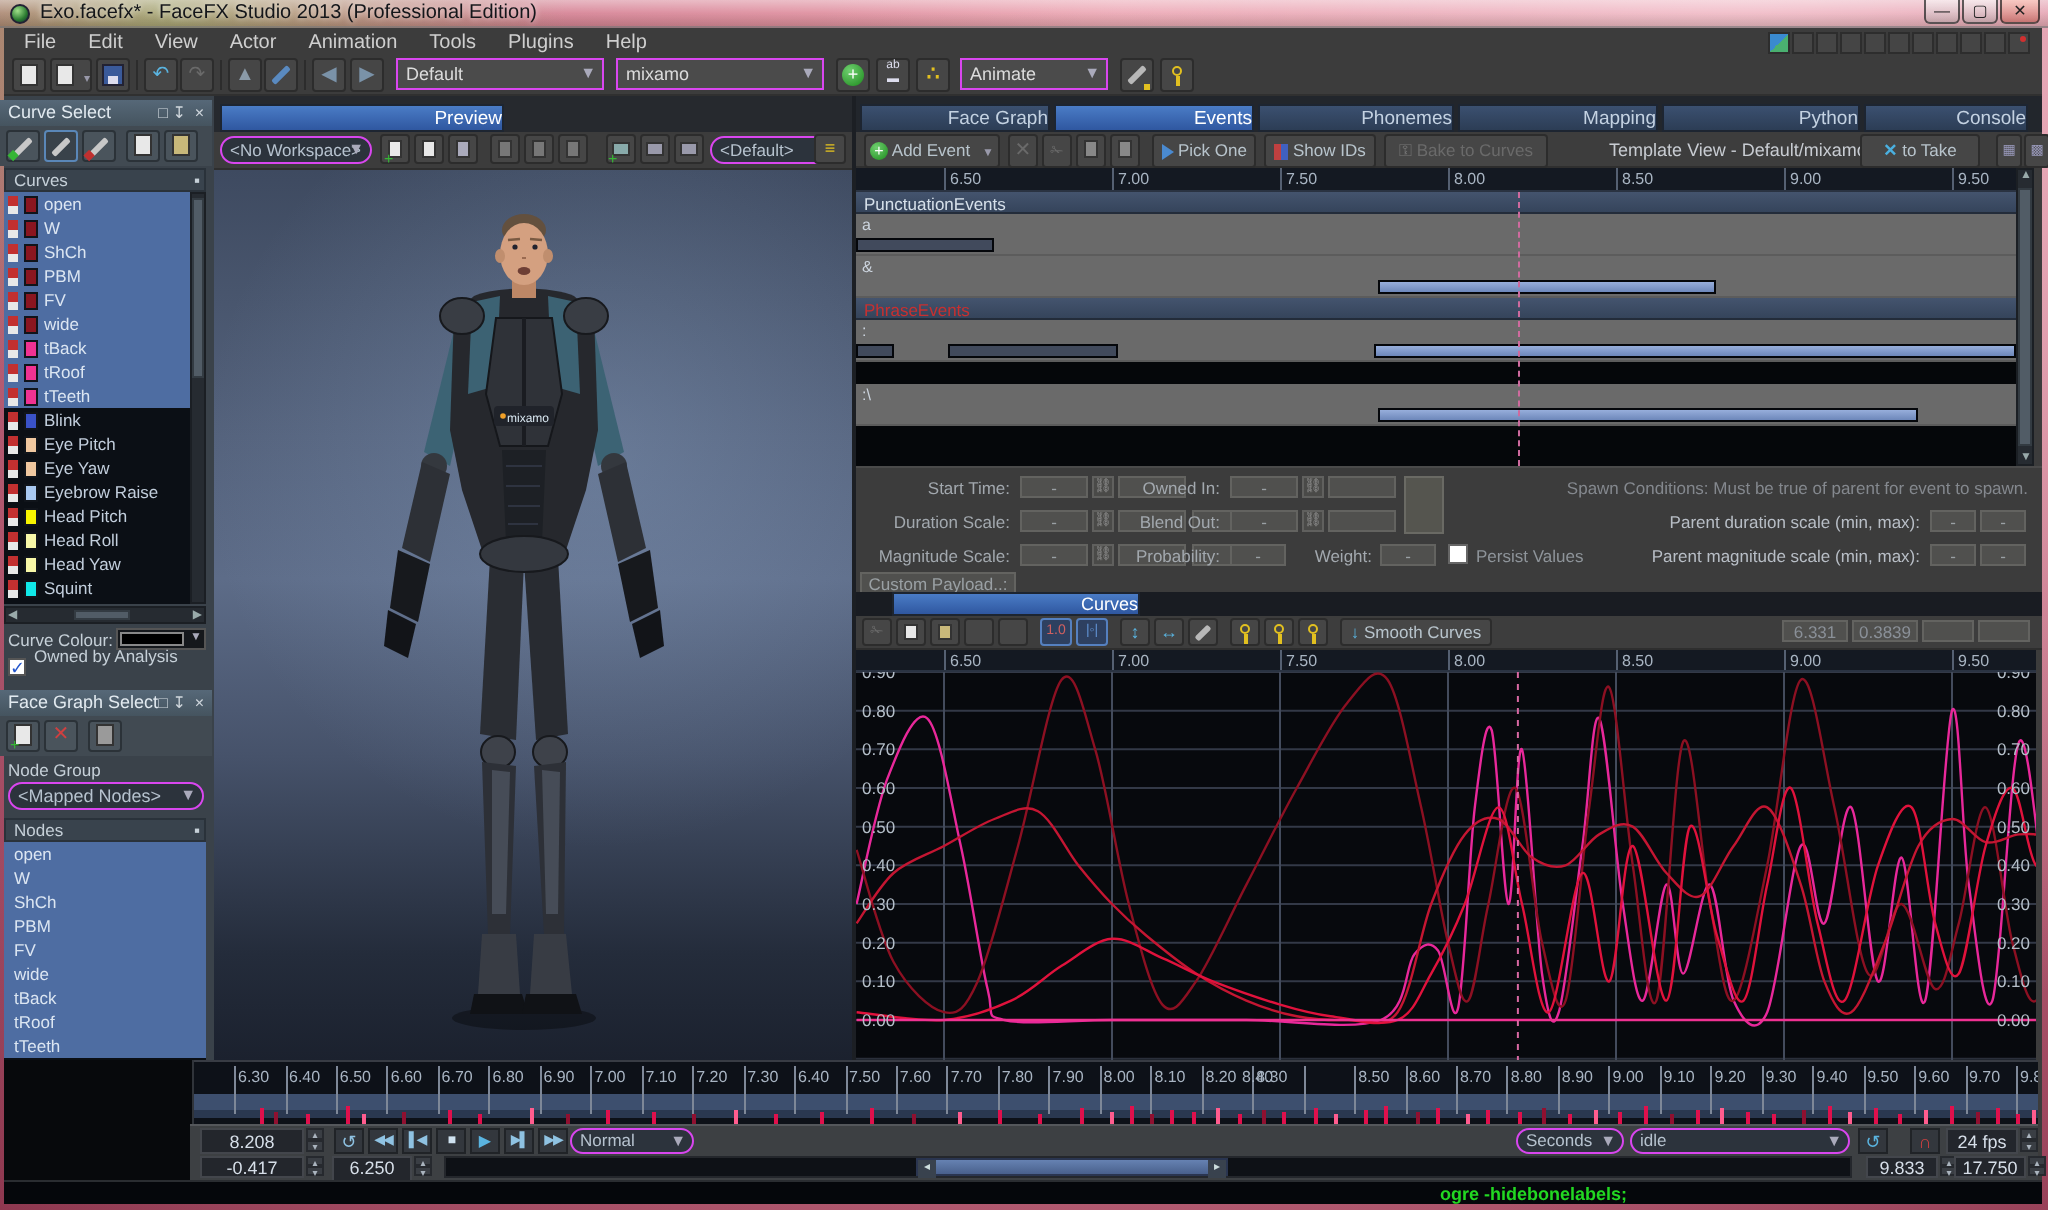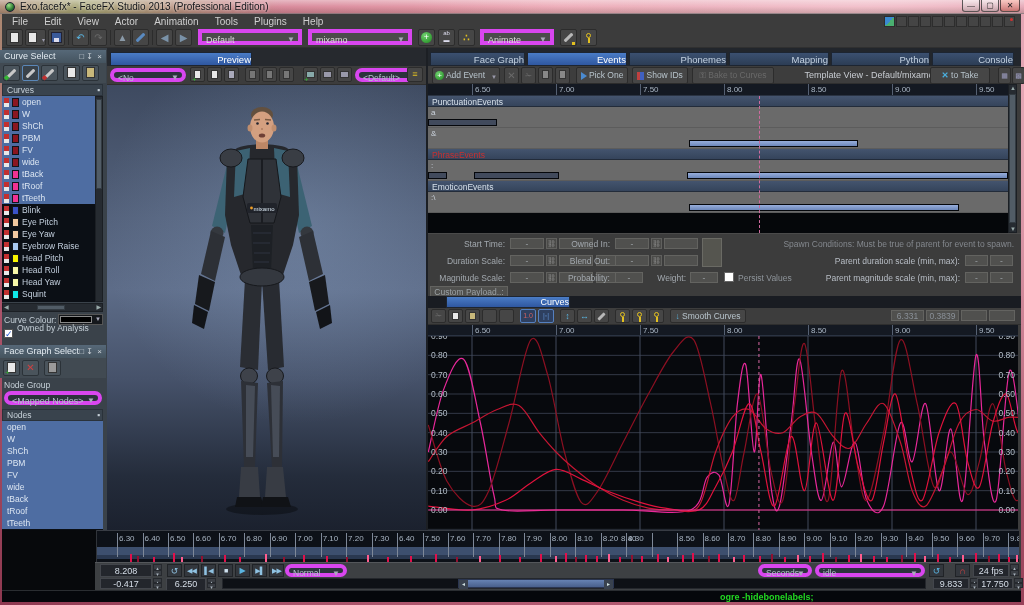--- a/index.html
+++ b/index.html
@@ -27,21 +27,21 @@
   
   .menubar { position:absolute; left:2px; top:14px; width:1019px; height:14px; background:#3c3c3c;
     display:flex; gap:16px; padding-left:10px; align-items:center; color:#cfcfcf; font-size:10px; }
   .mbtns { position:absolute; top:16px; left:884px; display:flex; gap:1px; }
   .mbtn { width:11px; height:11px; background:#454545; border:1px solid #2d2d2d; position:relative; }
   .toolbar { position:absolute; left:2px; top:28px; width:1019px; height:20px; background:#3c3c3c;
     border-bottom:1px solid #303030; }
   .tbtn { position:absolute; top:1px; width:17px; height:17px; background:#464646; border:1px solid #2c2c2c;
     border-radius:2px; color:#b8c4cc; font-size:10px; text-align:center; line-height:15px; }
   .tbtn.dis { color:#6a6a6a; }
-  .combo { position:absolute; background:#4b4b4b; border:4px solid #d946ef; color:#dcdcdc; font-size:9px;
+  .combo { position:absolute; background:#4b4b4b; border:1px solid #d946ef; color:#dcdcdc; font-size:9px;
     line-height:14px; padding:0 4px; height:16px; }
   .combo .arr { position:absolute; right:3px; top:0; color:#aab; font-size:8px; }
   .combo.dark { background:#2c333c; color:#b6c2ce;border-radius:7px; }
   
   .page { width:9px; height:11px; background:#e8e8e8; border:1px solid #333; margin:2px auto; position:relative; }
   .floppy { width:11px; height:11px; background:#3a5a9a; border:1px solid #223; margin:2px auto; position:relative; }
   .floppy:before { content:""; position:absolute; left:2px; top:5px; width:5px; height:4px; background:#dde; }
   .pencil { width:11px; height:3px; background:#c8c8c8; border-radius:1px; transform:rotate(-45deg); margin:6px auto; position:relative; }
   .pencil.pg:before, .pencil.pr:before { content:""; position:absolute; left:-3px; top:-1px; width:4px; height:4px; }
   .pencil.pg:before { background:#35b535; } .pencil.pr:before { background:#c03030; }
@@ -519,21 +519,20 @@
         <span style="position: absolute; left: 3px; top: 1px; font-size: 8px; color: rgb(205, 213, 223);">&amp;</span>
         <div class="bar blue" style="left: 260.72px; top: 12px; width: 169.68px;"></div>
       </div>
       <div class="grouphead" style="position: absolute; left: 0px; top: 53px; width: 580px; height: 11px;"><span style="color: rgb(200, 48, 48);">PhraseEvents</span></div>
       <div class="trackrow" style="position: absolute; left: 0px; top: 64px; width: 580px; height: 21px;">
         <span style="position: absolute; left: 3px; top: 1px; font-size: 8px; color: rgb(205, 213, 223);">:</span>
         <div class="bar darkb" style="left: 0.32px; top: 12px; width: 18.48px;"></div>
         <div class="bar darkb" style="left: 45.68px; top: 12px; width: 85.68px;"></div>
         <div class="bar blue" style="left: 259.04px; top: 12px; width: 320.96px;"></div>
       </div>
-      <div class="grouphead" style="position: absolute; left: 0px; top: 85px; width: 580px; height: 11px;"><span style="color: rgb(214, 224, 234);">EmoticonEvents</span></div>
       <div class="trackrow" style="position: absolute; left: 0px; top: 96px; width: 580px; height: 21px;">
         <span style="position: absolute; left: 3px; top: 1px; font-size: 8px; color: rgb(205, 213, 223);">:\</span>
         <div class="bar blue" style="left: 260.72px; top: 12px; width: 270.48px;"></div>
       </div>
       <div style="position: absolute; top: 0px; height: 137px; border-left: 1px dashed rgb(207, 106, 158); left: 330.944px;"></div>
     </div>
   <div class="scrollv" style="left:1008px;top:84px;width:9px;height:149px;">
     <span style="position:absolute;left:1px;top:0;font-size:6px;color:#9aa;">▲</span>
     <span style="position:absolute;left:1px;bottom:0;font-size:6px;color:#9aa;">▼</span>
     <div class="thumb" style="left:0;top:9px;width:7px;height:129px;"></div>

